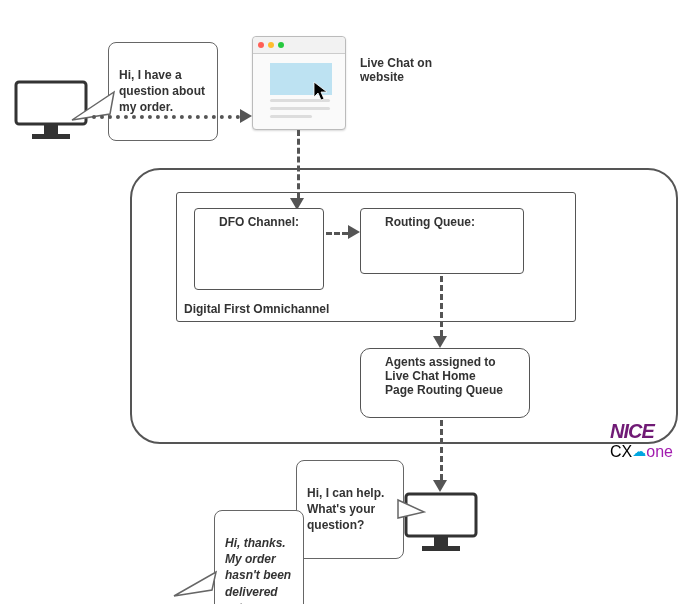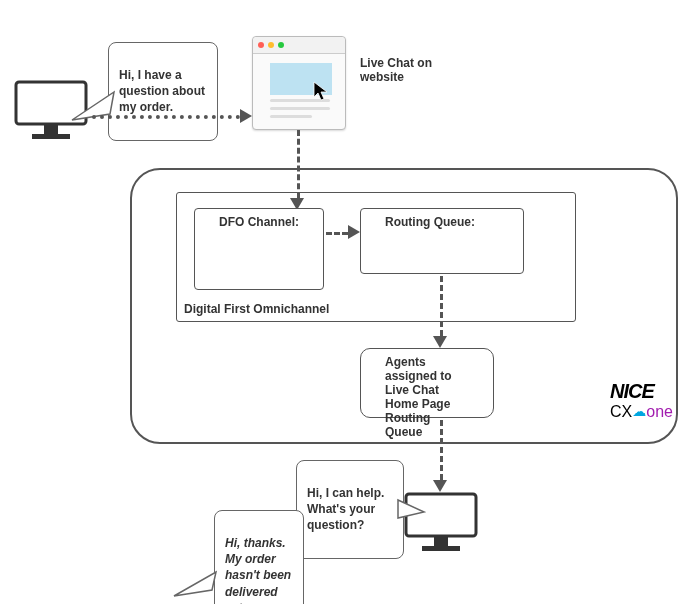--- a/index.html
+++ b/index.html
@@ -9,21 +9,21 @@
   .box-title{font-weight:700;}
   .bubble{border:1.5px solid #666;border-radius:8px;background:#fff;padding:24px 10px;box-sizing:border-box;line-height:1.35;font-weight:600;}
   .label{font-weight:700;}
   .monitor svg{display:block;}
   .dash-h{border-top:3px dashed #555;height:0;}
   .dash-v{border-left:3px dashed #555;width:0;}
   .arrowhead-r{width:0;height:0;border-top:7px solid transparent;border-bottom:7px solid transparent;border-left:12px solid #555;}
   .arrowhead-d{width:0;height:0;border-left:7px solid transparent;border-right:7px solid transparent;border-top:12px solid #555;}
   .big-round{border:2px solid #555;border-radius:30px;box-sizing:border-box;}
   .mid-round{border:1.5px solid #555;border-radius:3px;box-sizing:border-box;}
-  .nice-logo{font-weight:900;font-style:italic;letter-spacing:-1px;font-size:20px;color:#000000;}
+  .nice-logo{font-weight:900;font-style:italic;letter-spacing:-1px;font-size:20px;color:#701a75;margin-top:40px;}
   .cxone{font-size:16px;font-weight:500;color:#000;}
   .cxone .cloud{color:#00a6e0;font-size:14px;vertical-align:1px;}
   .cxone .one{color:#a21caf;}
   .browser{width:94px;height:94px;border:1.5px solid #bbb;border-radius:4px;background:#fafafa;box-sizing:border-box;position:relative;box-shadow:0 1px 2px rgba(0,0,0,.15);}
   .browser .bar{height:16px;border-bottom:1.5px solid #ccc;background:#f2f2f2;border-radius:4px 4px 0 0;display:flex;align-items:center;padding-left:5px;gap:4px;}
   .browser .dot{width:6px;height:6px;border-radius:50%;}
   .browser .d1{background:#ff5f56;} .browser .d2{background:#ffbd2e;} .browser .d3{background:#27c93f;}
   .browser .hero{position:absolute;top:26px;left:17px;width:60px;height:30px;background:#bde2f2;border:1px solid #bde2f2;}
   .browser .line{position:absolute;left:17px;height:3px;background:#ddd;border-radius:2px;}
   .mockcursor{position:absolute;}
@@ -89,21 +89,21 @@
 <div class="abs dash-h" style="left:326px;top:232px;width:22px;"></div>
 <div class="abs arrowhead-r" style="left:348px;top:225px;"></div>
 
 <div class="abs box" style="left:360px;top:208px;width:164px;height:66px;">
   <div class="box-title">Routing Queue:</div>
 </div>
 
 <div class="abs dash-v" style="left:440px;top:276px;height:60px;"></div>
 <div class="abs arrowhead-d" style="left:433px;top:336px;"></div>
 
-<div class="abs box" style="left:360px;top:348px;width:134px;height:70px;border-radius:10px;">
+<div class="abs box" style="left:360px;top:348px;width:170px;height:70px;border-radius:10px;">
   <div style="font-weight:600;">Agents assigned to Live Chat Home Page Routing Queue</div>
 </div>
 
 <div class="abs dash-v" style="left:440px;top:420px;height:60px;"></div>
 <div class="abs arrowhead-d" style="left:433px;top:480px;"></div>
 
 <div class="abs monitor" style="left:404px;top:492px;">
 <svg width="78" height="64" viewBox="0 0 78 64">
   <rect x="2" y="2" width="70" height="42" rx="3" fill="#fff" stroke="#333" stroke-width="3"></rect>
   <rect x="30" y="44" width="14" height="10" fill="#333"></rect>

